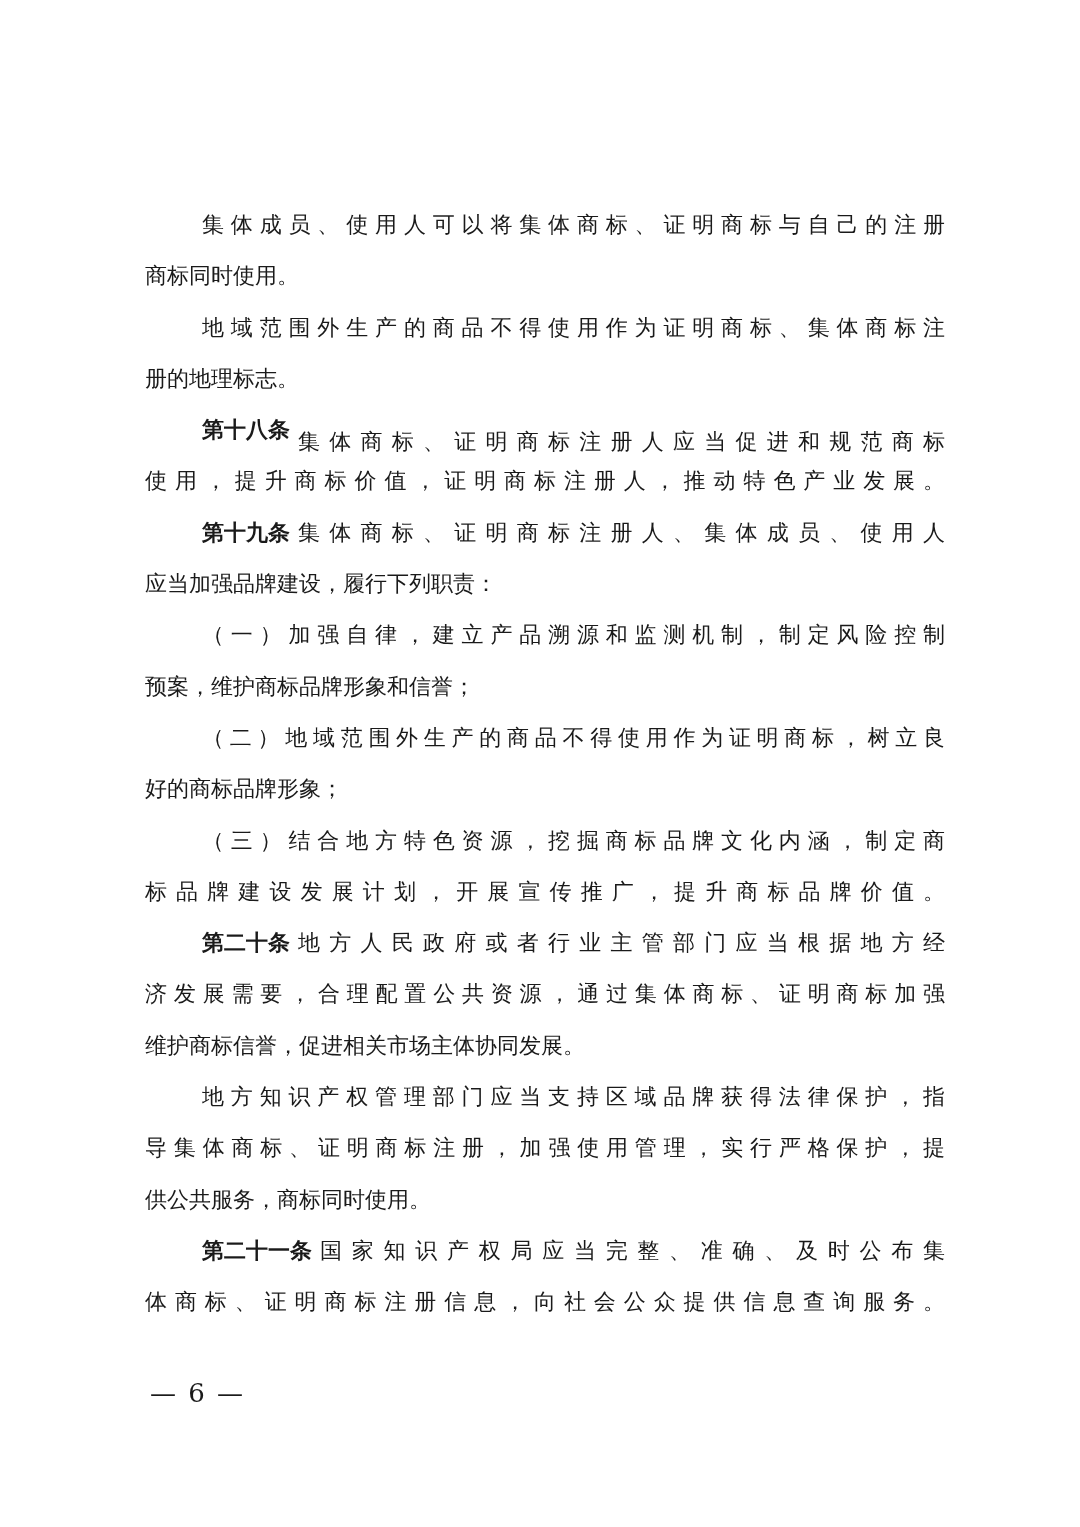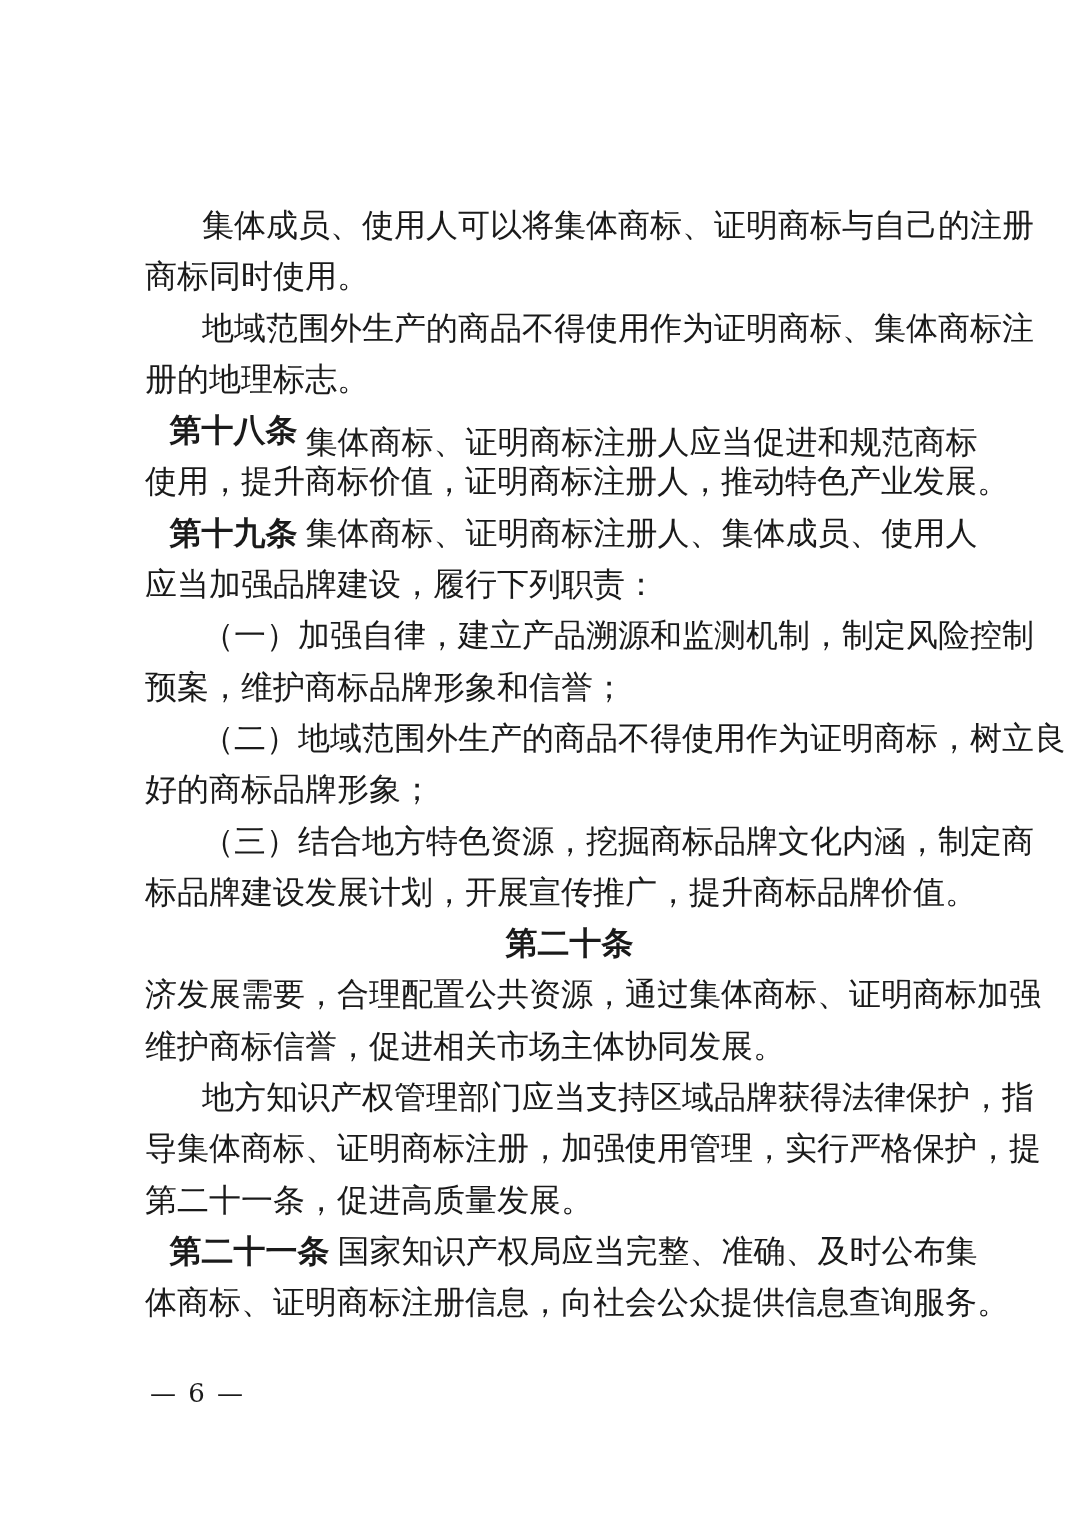--- a/index.html
+++ b/index.html
@@ -17,40 +17,40 @@
     }
     .page {
       position: absolute;
       left: 145px;
       top: 205px;
       width: 800px;
     }
     .line {
       height: 51.3px;
       line-height: 40px;
-      font-size: 32px;
+      font-size: 22px;
       white-space: nowrap;
       position: relative;
     }
     .line.full {
       text-align: justify;
       text-align-last: justify;
     }
     .line.indent {
       padding-left: 57px;
     }
     .line .art {
       font-family: "DejaVu Sans", "Liberation Sans", sans-serif;
       font-weight: bold;
       margin-right: 8px;
       text-align-last: auto;
     }
     .lineflex {
       display: flex;
-      justify-content: center;
+      justify-content: space-between;
     }
     .footer {
       position: absolute;
       left: 150px;
       top: 1378px;
       font-size: 26px;
       font-family: "DejaVu Serif", "Liberation Serif", serif;
       color: #1a1a1a;
       letter-spacing: 2px;
     }
@@ -82,27 +82,28 @@
   <div class="line">预案，维护商标品牌形象和信誉；</div>
 
   <div class="line full indent">（二）地域范围外生产的商品不得使用作为证明商标，树立良</div>
   <div class="line">好的商标品牌形象；</div>
 
   <div class="line full indent">（三）结合地方特色资源，挖掘商标品牌文化内涵，制定商</div>
   <div class="line full">标品牌建设发展计划，开展宣传推广，提升商标品牌价值。</div>
 
   <div class="line indent lineflex">
     <span class="art">第二十条</span>
+    <span class="rest" style="flex:1; text-align: justify; text-align-last: justify;">地方人民政府或者行业主管部门应当根据地方经</span>
   </div>
   <div class="line full">济发展需要，合理配置公共资源，通过集体商标、证明商标加强</div>
   <div class="line">维护商标信誉，促进相关市场主体协同发展。</div>
 
   <div class="line full indent">地方知识产权管理部门应当支持区域品牌获得法律保护，指</div>
   <div class="line full">导集体商标、证明商标注册，加强使用管理，实行严格保护，提</div>
-  <div class="line">第二十一条，促进高质量发展。</div>
+  <div class="line">供公共服务，商标同时使用。</div>
 
   <div class="line indent lineflex">
     <span class="art">第二十一条</span>
     <span class="rest" style="flex:1; text-align: justify; text-align-last: justify;">国家知识产权局应当完整、准确、及时公布集</span>
   </div>
   <div class="line full">体商标、证明商标注册信息，向社会公众提供信息查询服务。</div>
 
 </div>
 
 <div class="footer">— 6 —</div>

